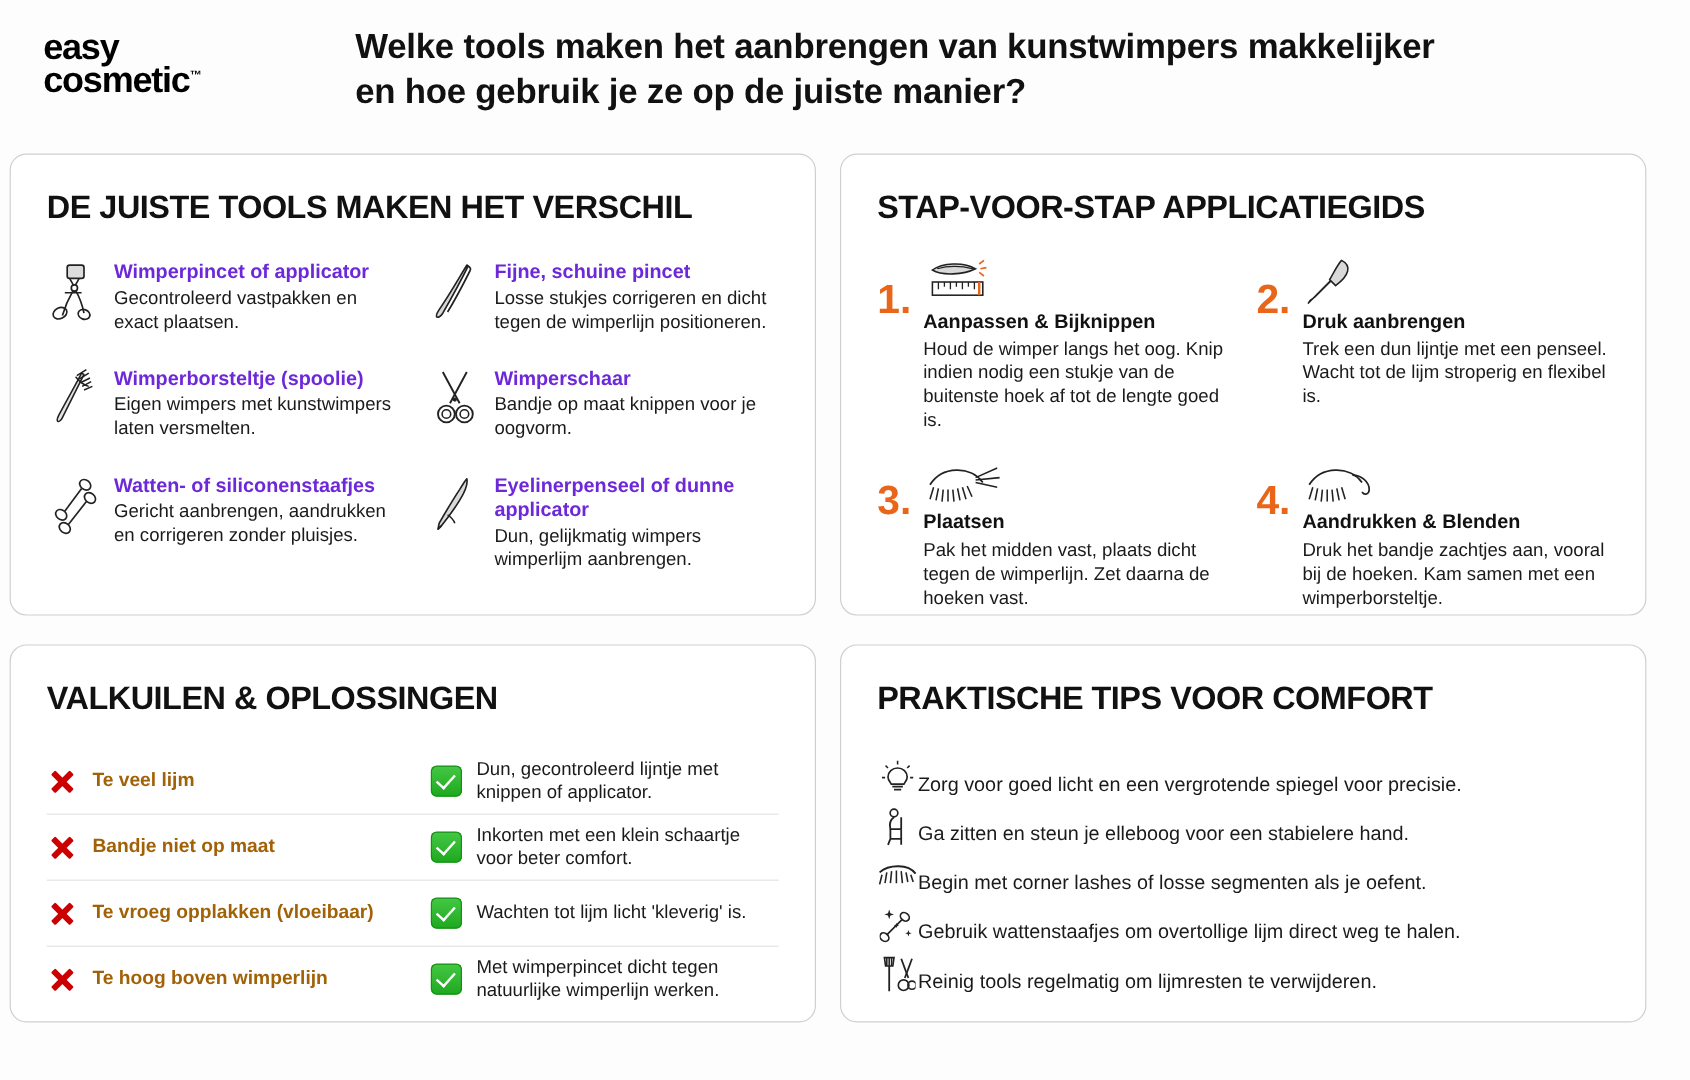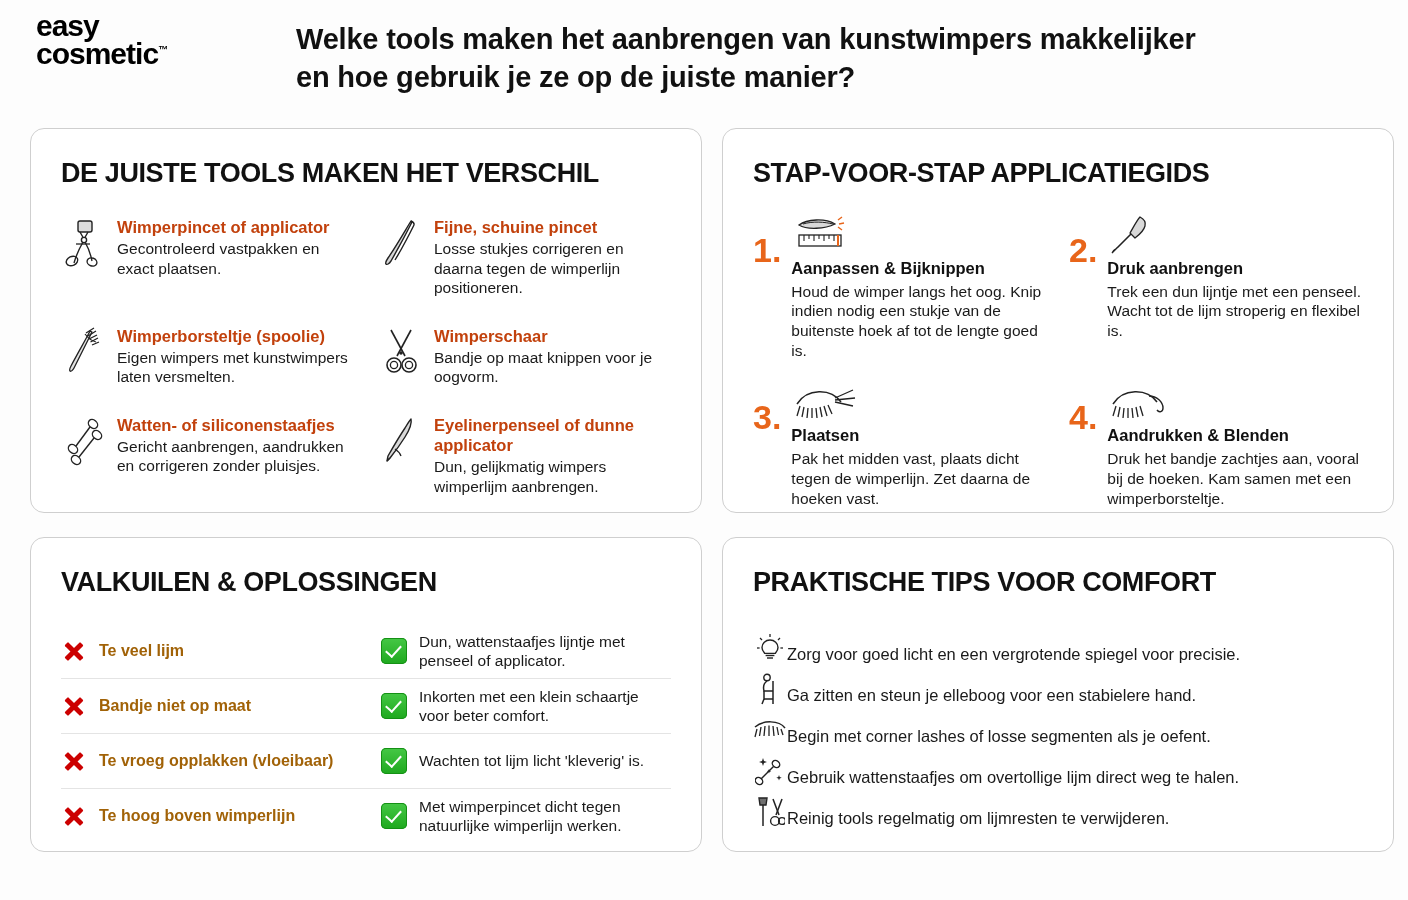--- a/index.html
+++ b/index.html
@@ -16,21 +16,21 @@
   }
 
   
   .header {
     position: relative;
     height: 128px;
   }
   .logo {
     position: absolute;
     left: 36px;
-    top: 12px;
+    top: 26px;
     width: 210px;
     font-weight: bold;
     line-height: 0.92;
     letter-spacing: -1px;
     color: #000;
   }
   .logo-l1 { font-size: 30px; display: block; }
   .logo-l2 { font-size: 30px; display: block; }
   .logo-tm {
     font-size: 10px;
@@ -46,21 +46,21 @@
     font-size: 29px;
     font-weight: bold;
     line-height: 1.32;
     color: #111;
     letter-spacing: -0.2px;
   }
 
   
   .grid {
     position: relative;
-    padding: 0 30px;
+    padding: 0 8px;
     display: grid;
     grid-template-columns: 672px 672px;
     grid-template-rows: 385px 315px;
     column-gap: 20px;
     row-gap: 24px;
   }
   .card {
     background: #ffffff;
     border: 1px solid #cfcfcf;
     border-radius: 14px;
@@ -94,21 +94,21 @@
     display: flex;
     align-items: center;
     justify-content: center;
   }
   .tool-body { flex: 1 1 auto; padding-top: 2px; }
   .tool-name {
     font-size: 16.5px;
     font-weight: bold;
     line-height: 1.22;
     margin-bottom: 2px;
-    color: #c2410c;
+    color: #6d28d9;
   }
   .tool-desc {
     font-size: 15.5px;
     line-height: 1.26;
     color: #1a1a1a;
   }
 
   
   .steps-grid {
     display: grid;
@@ -267,21 +267,21 @@
       <div class="tool-item">
         <div class="tool-icon">
           <svg width="40" height="52" viewBox="0 0 40 52">
             <path d="M31 5 C27 13 18 30 10 44 C8 47 6 48 5 47 C4 46 5 44 7 41 C16 28 25 12 30 4 Z" fill="#d8d8d8" stroke="#222" stroke-width="1.4" stroke-linejoin="round"></path>
             <path d="M33 8 C29 16 22 30 14 43" fill="none" stroke="#222" stroke-width="1.4"></path>
             <path d="M30 4 C32 5 33.5 6.5 33 8" fill="none" stroke="#222" stroke-width="1.4"></path>
           </svg>
         </div>
         <div class="tool-body">
           <div class="tool-name">Fijne, schuine pincet</div>
-          <div class="tool-desc">Losse stukjes corrigeren en daarna tegen de wimperlijn positioneren.</div>
+          <div class="tool-desc">Losse stukjes corrigeren en dicht tegen de wimperlijn positioneren.</div>
         </div>
       </div>
 
       <div class="tool-item">
         <div class="tool-icon">
           <svg width="40" height="52" viewBox="0 0 40 52">
             <path d="M28 6 C24 14 18 26 10 42 C9 44 7 46 6 45 C5 44 6 42 7 40 C15 25 22 13 26 5 Z" fill="#e2e2e2" stroke="#222" stroke-width="1.3" stroke-linejoin="round"></path>
             <path d="M24 10 L32 5 M25 13 L33 9 M26.5 16 L34 12 M28 19 L35 16 M22 7 L30 2" stroke="#222" stroke-width="1.3"></path>
             <path d="M21 8 C24 12 28 15 32 16" fill="none" stroke="#222" stroke-width="1.2"></path>
           </svg>
@@ -445,21 +445,21 @@
     <div class="card-title">VALKUILEN &amp; OPLOSSINGEN</div>
     <div>
 
       <div class="pitfall-row">
         <div class="pitfall-left">
           <span class="x-mark"></span>
           <span class="pitfall-text">Te veel lijm</span>
         </div>
         <div class="pitfall-right">
           <span class="check-box"></span>
-          <span class="solution-text">Dun, wattenstaafjes lijntje met penseel of applicator.</span>
+          <span class="solution-text">Dun, gecontroleerd lijntje met knippen of applicator.</span>
         </div>
       </div>
 
       <div class="pitfall-row">
         <div class="pitfall-left">
           <span class="x-mark"></span>
           <span class="pitfall-text">Bandje niet op maat</span>
         </div>
         <div class="pitfall-right">
           <span class="check-box"></span>

